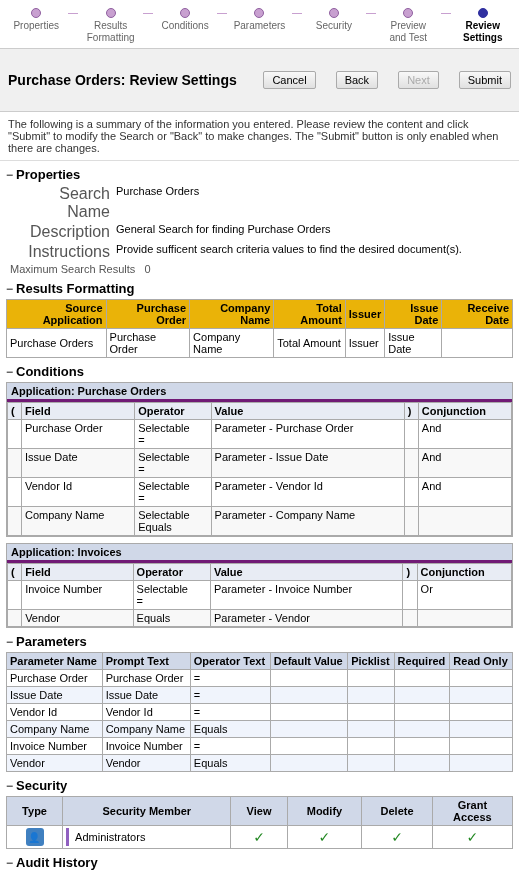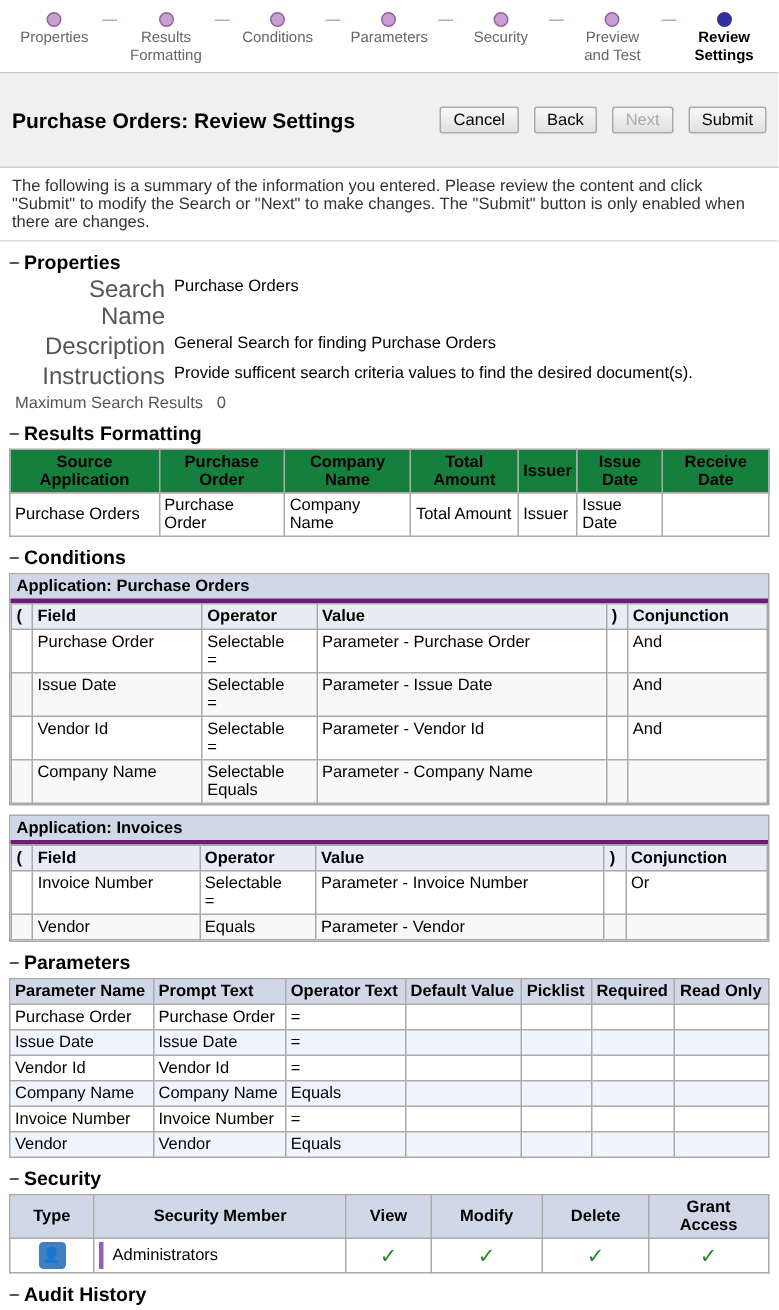--- a/index.html
+++ b/index.html
@@ -31,21 +31,21 @@
       flex: 0 0 10px; height: 1px; background: #c8a0d0;
       margin-top: 5px; align-self: flex-start;
     }
 
     
     .page-header {
       display: flex; align-items: center; justify-content: space-between;
       padding: 22px 8px; background: #f0f0f0; border-bottom: 1px solid #ccc;
     }
     .page-title { font-size: 14px; font-weight: bold; }
-    .header-buttons { display: flex; gap: 10px; }
+    .header-buttons { display: flex; gap: 20px; }
     .btn {
       padding: 2px 8px; font-size: 11px; border: 1px solid #aaa;
       background: linear-gradient(to bottom, #f8f8f8, #e0e0e0);
       cursor: pointer; border-radius: 2px;
     }
 
     
     .info-text { padding: 6px 8px; font-size: 11px; color: #333; border-bottom: 1px solid #ddd; }
 
     
@@ -58,21 +58,21 @@
 
     
     .properties-table { padding-left: 10px; }
     .prop-row { display: flex; margin-bottom: 2px; }
     .prop-label { width: 100px; text-align: right; color: #555; padding-right: 6px; font-size: 16px; }
     .prop-value { flex: 1; font-size: 11px; }
     .max-search { font-size: 11px; color: #555; margin-left: 4px; margin-bottom: 3px; }
 
     
     .rf-table { width: 100%; border-collapse: collapse; font-size: 11px; margin-bottom: 4px; }
-    .rf-table th { background: #15803d; border: 1px solid #aaa; padding: 2px 3px; text-align: center; }
+    .rf-table th { background: #eab308; border: 1px solid #aaa; padding: 2px 3px; text-align: right; }
     .rf-table td { border: 1px solid #aaa; padding: 2px 3px; }
     .rf-table tr:nth-child(even) td { background: #f0f4fc; }
     .rf-table tr:nth-child(odd) td { background: #fff; }
 
     
     .condition-group { border: 1px solid #aaa; margin-bottom: 6px; font-size: 11px; }
     .condition-group-header { background: #d0d8e8; padding: 2px 4px; font-weight: bold; border-bottom: 3px solid #701a75; }
     .cond-table { width: 100%; border-collapse: collapse; }
     .cond-table th { background: #e8ecf4; border: 1px solid #aaa; padding: 2px 3px; text-align: left; font-size: 11px; }
     .cond-table td { border: 1px solid #aaa; padding: 2px 3px; vertical-align: top; }
@@ -148,21 +148,21 @@
 <div class="page-header">
   <span class="page-title">Purchase Orders: Review Settings</span>
   <div class="header-buttons">
     <button class="btn">Cancel</button>
     <button class="btn">Back</button>
     <button class="btn" style="color:#aaa;">Next</button>
     <button class="btn">Submit</button>
   </div>
 </div>
 
-<div class="info-text">The following is a summary of the information you entered. Please review the content and click "Submit" to modify the Search or "Next" to make changes. The "Submit" button is only enabled when there are changes.</div>
+<div class="info-text">The following is a summary of the information you entered. Please review the content and click "Submit" to modify the Search or "Back" to make changes. The "Submit" button is only enabled when there are changes.</div>
 
 <div class="section">
   <div class="section-header">
     <span class="collapse-icon">−</span>
     <span>Properties</span>
   </div>
   <div class="properties-table">
     <div class="prop-row">
       <span class="prop-label">Search Name</span>
       <span class="prop-value">Purchase Orders</span>

